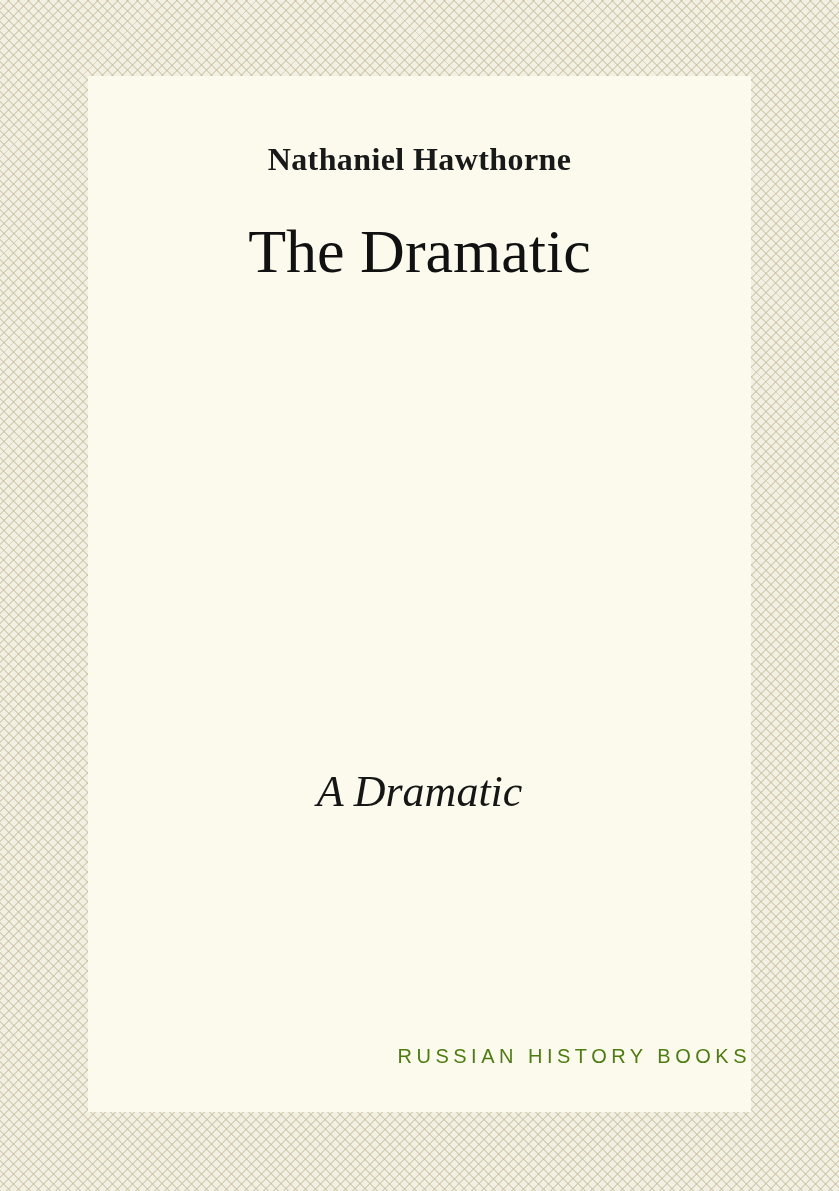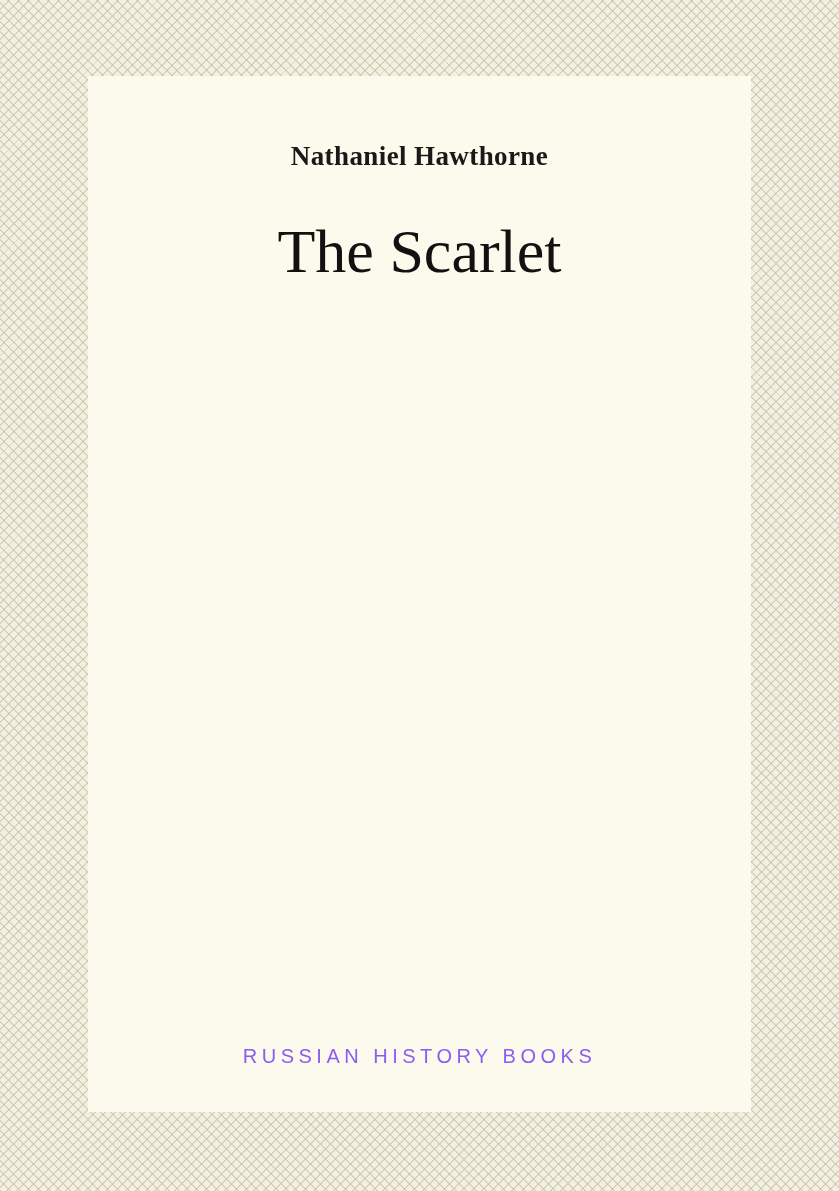--- a/index.html
+++ b/index.html
@@ -56,21 +56,21 @@
   }
 
   .author {
     position: absolute;
     left: 0;
     right: 0;
     top: 65px;
     text-align: center;
     font-family: "Liberation Serif", serif;
     font-weight: bold;
-    font-size: 27px;
+    font-size: 32px;
     letter-spacing: 0.4px;
     color: #191919;
   }
 
   .title {
     position: absolute;
     left: 0;
     right: 0;
     top: 142px;
     text-align: center;
@@ -93,40 +93,41 @@
     font-size: 44px;
     line-height: 1.18;
     color: #161616;
   }
 
   .publisher {
     position: absolute;
     left: 0;
     right: 0;
     bottom: 44px;
-    text-align: center;
+    text-align: right;
     font-family: "Liberation Sans", sans-serif;
     font-size: 20px;
     letter-spacing: 4.5px;
-    color: #8b5cf6;
+    color: #4d7c0f;
   }
 </style>
 </head>
 <body>
 
 <div class="book-cover">
   <div class="inner-panel">
     <div class="content">
 
       <div class="author">Nathaniel Hawthorne</div>
 
       <div class="title">
-        <div>The Scarlet</div>
+        <div>The Dramatic</div>
       </div>
 
       <div class="subtitle">
+        <div>A Dramatic</div>
       </div>
 
       <div class="publisher">RUSSIAN HISTORY BOOKS</div>
 
     </div>
   </div>
 </div>
 
 </body></html>

